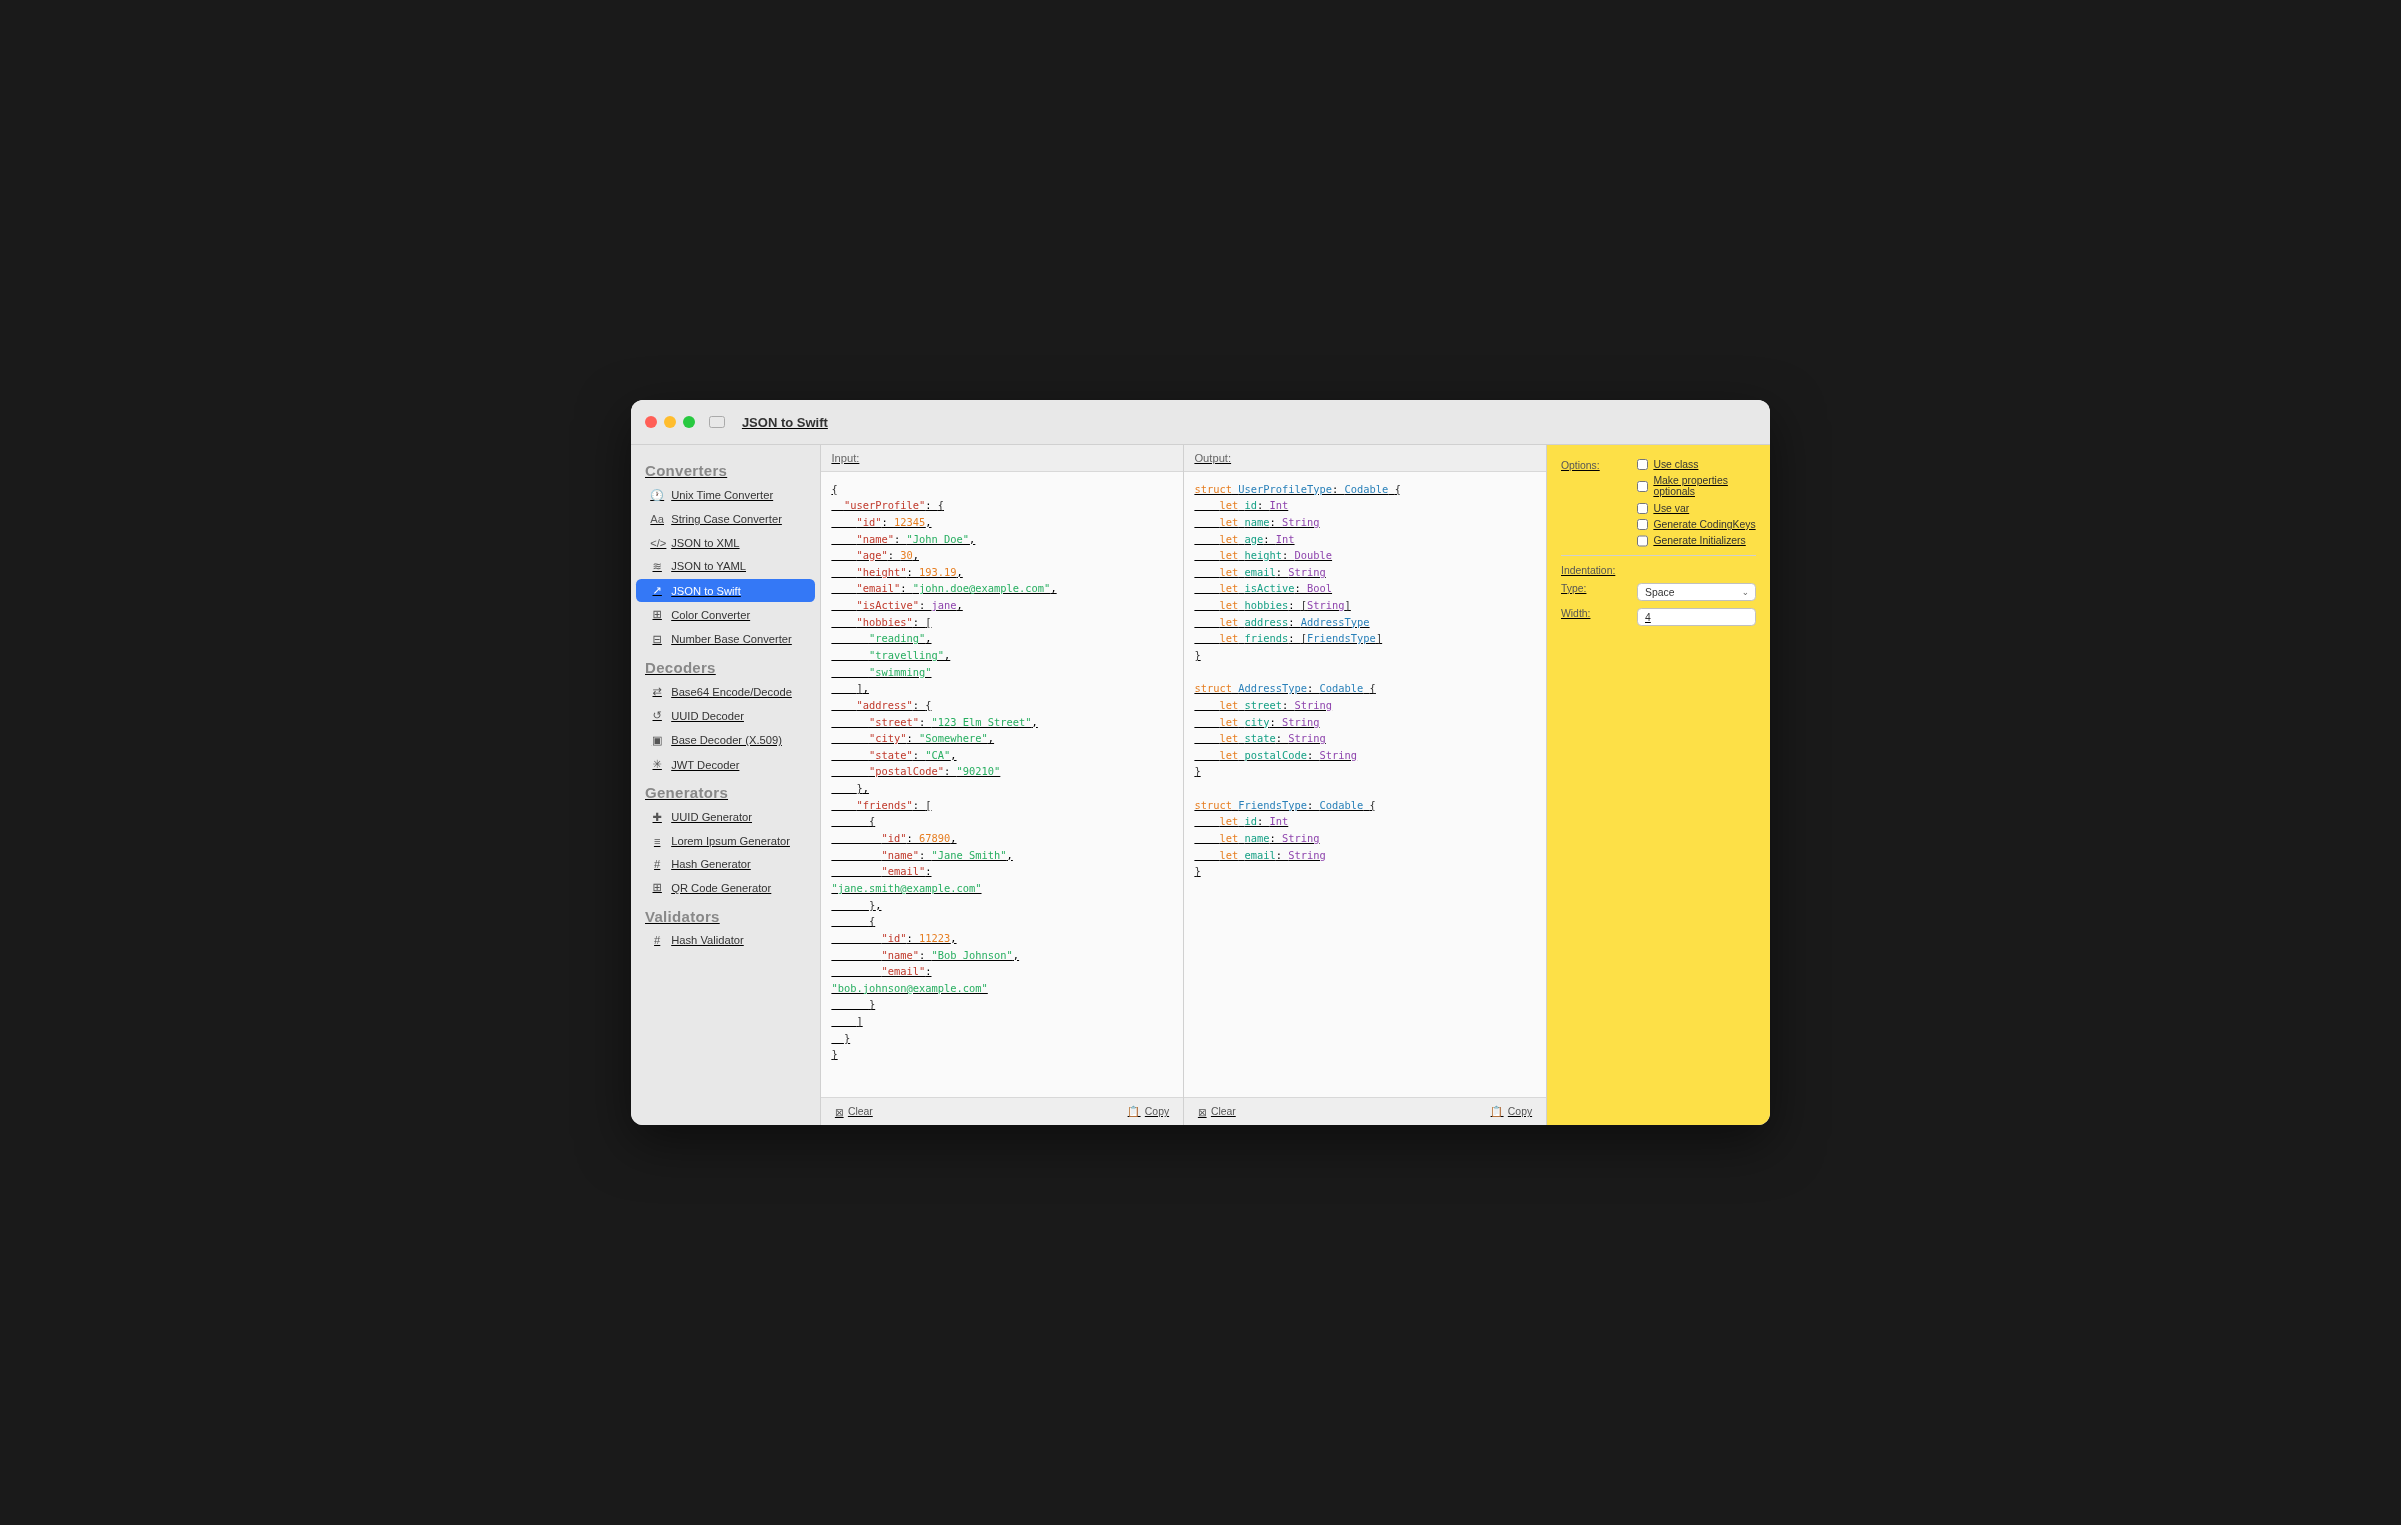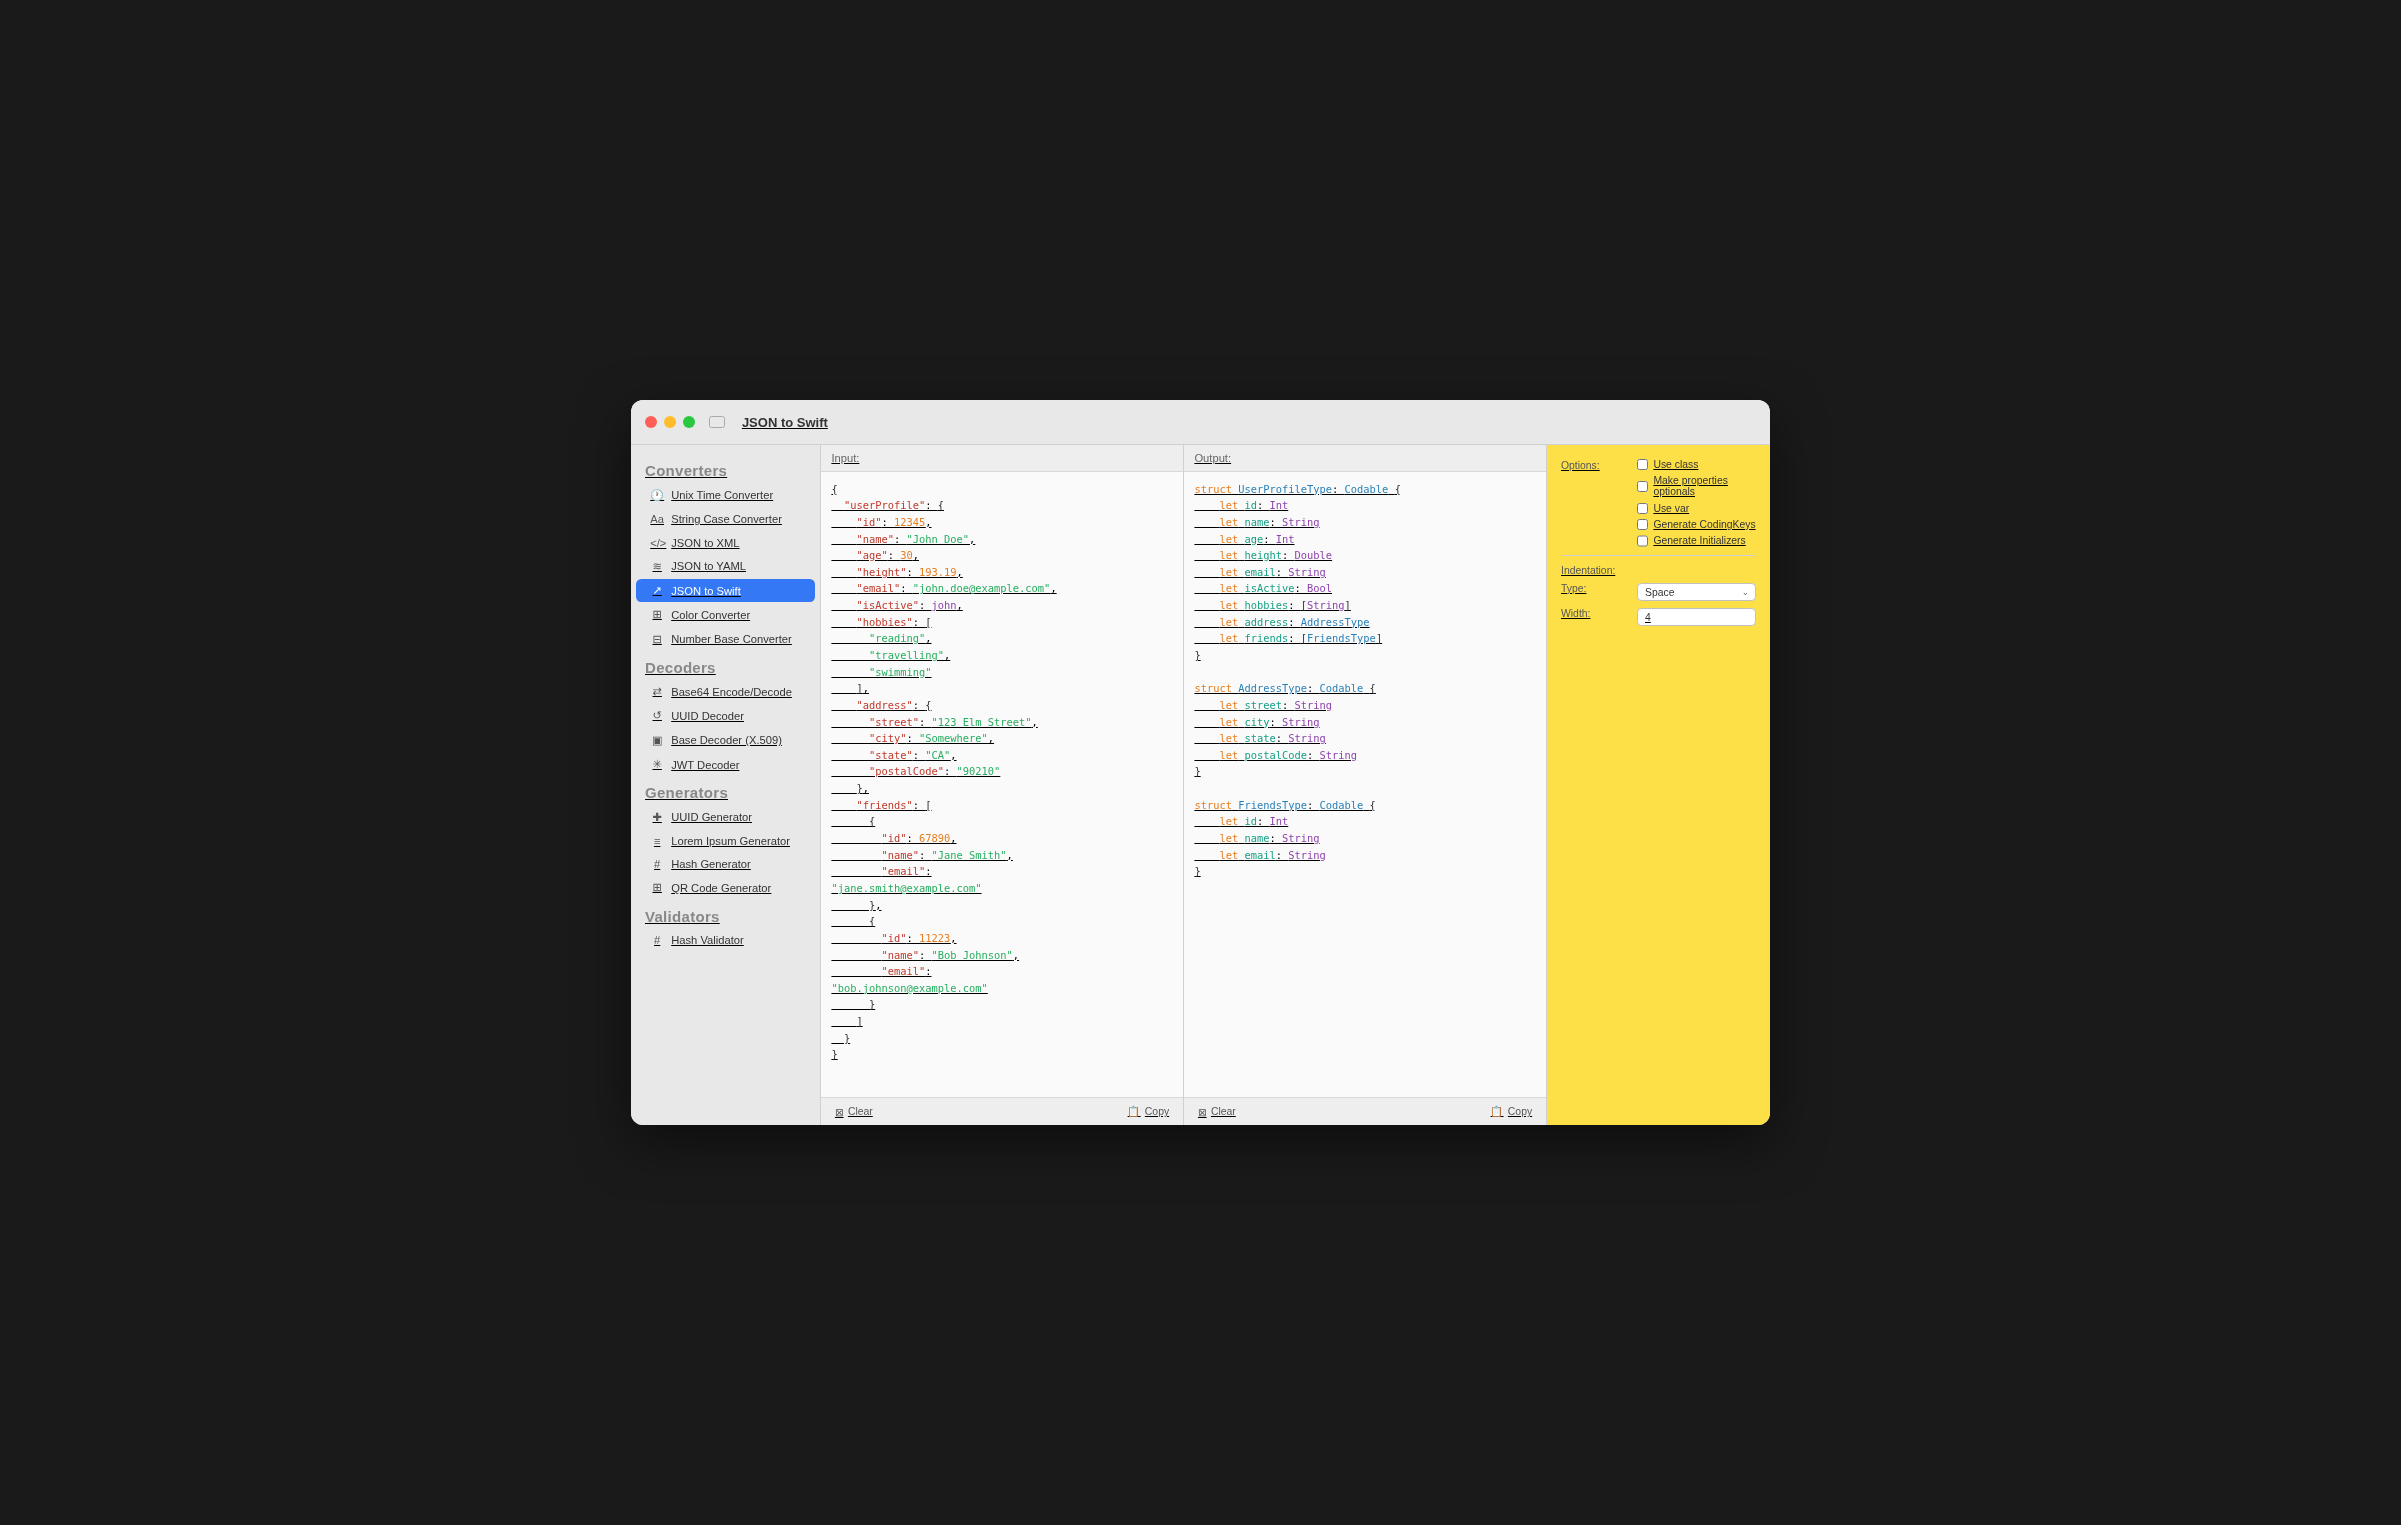--- a/index.html
+++ b/index.html
@@ -355,21 +355,21 @@
 
         <div class="pane">
           <div class="pane-header">Input:</div>
           <div class="pane-content"><span class="c-brace">{</span>
   <span class="c-key">"userProfile"</span>: <span class="c-brace">{</span>
     <span class="c-key">"id"</span>: <span class="c-number">12345</span>,
     <span class="c-key">"name"</span>: <span class="c-string">"John Doe"</span>,
     <span class="c-key">"age"</span>: <span class="c-number">30</span>,
     <span class="c-key">"height"</span>: <span class="c-number">193.19</span>,
     <span class="c-key">"email"</span>: <span class="c-string">"john.doe@example.com"</span>,
-    <span class="c-key">"isActive"</span>: <span class="c-bool">john</span>,
+    <span class="c-key">"isActive"</span>: <span class="c-bool">jane</span>,
     <span class="c-key">"hobbies"</span>: <span class="c-brace">[</span>
       <span class="c-string">"reading"</span>,
       <span class="c-string">"travelling"</span>,
       <span class="c-string">"swimming"</span>
     <span class="c-brace">]</span>,
     <span class="c-key">"address"</span>: <span class="c-brace">{</span>
       <span class="c-key">"street"</span>: <span class="c-string">"123 Elm Street"</span>,
       <span class="c-key">"city"</span>: <span class="c-string">"Somewhere"</span>,
       <span class="c-key">"state"</span>: <span class="c-string">"CA"</span>,
       <span class="c-key">"postalCode"</span>: <span class="c-string">"90210"</span>

